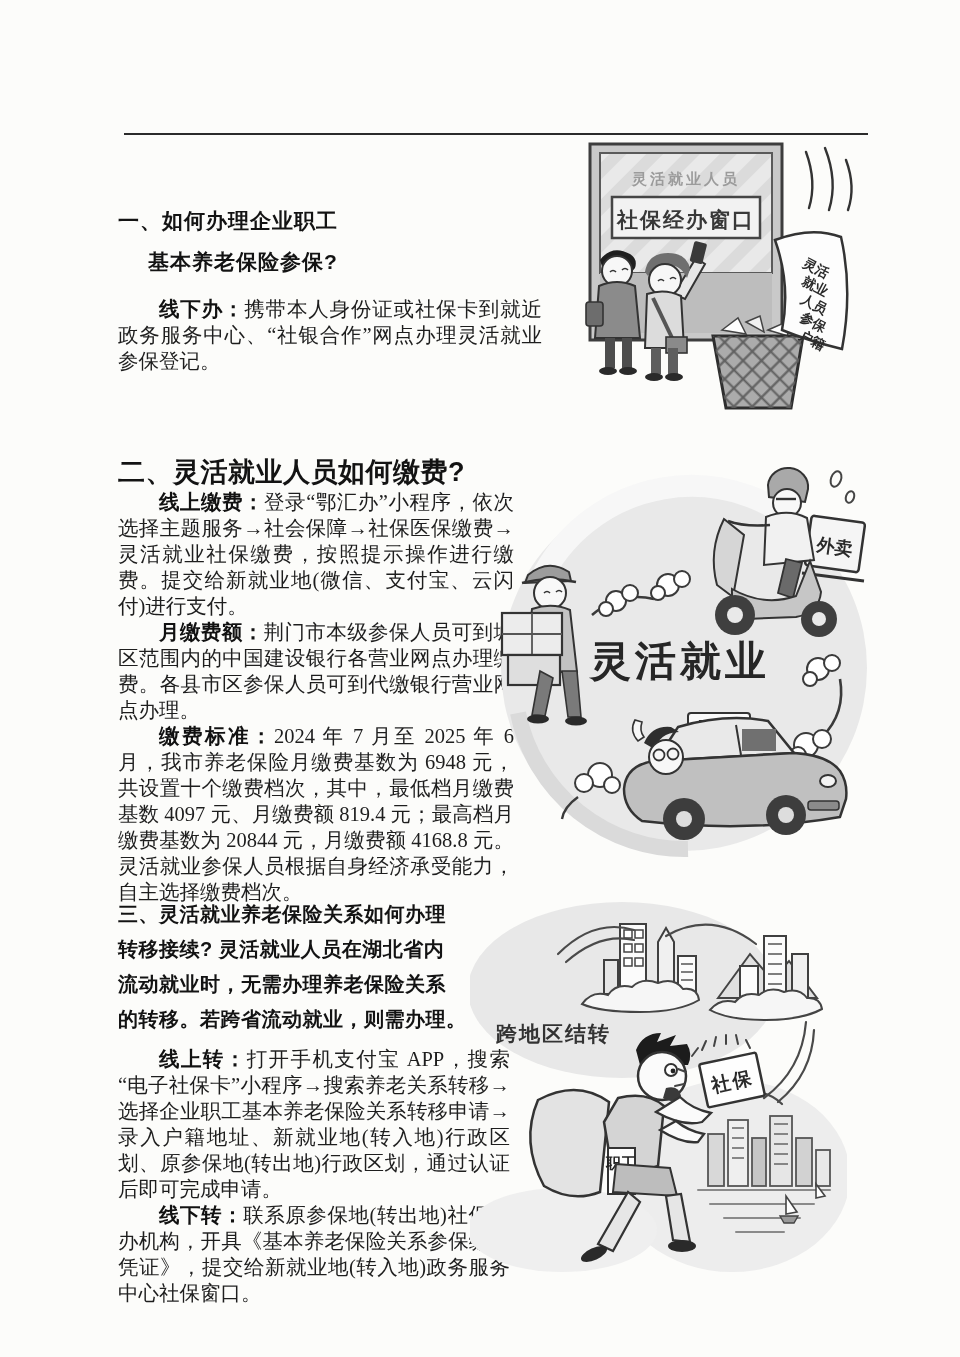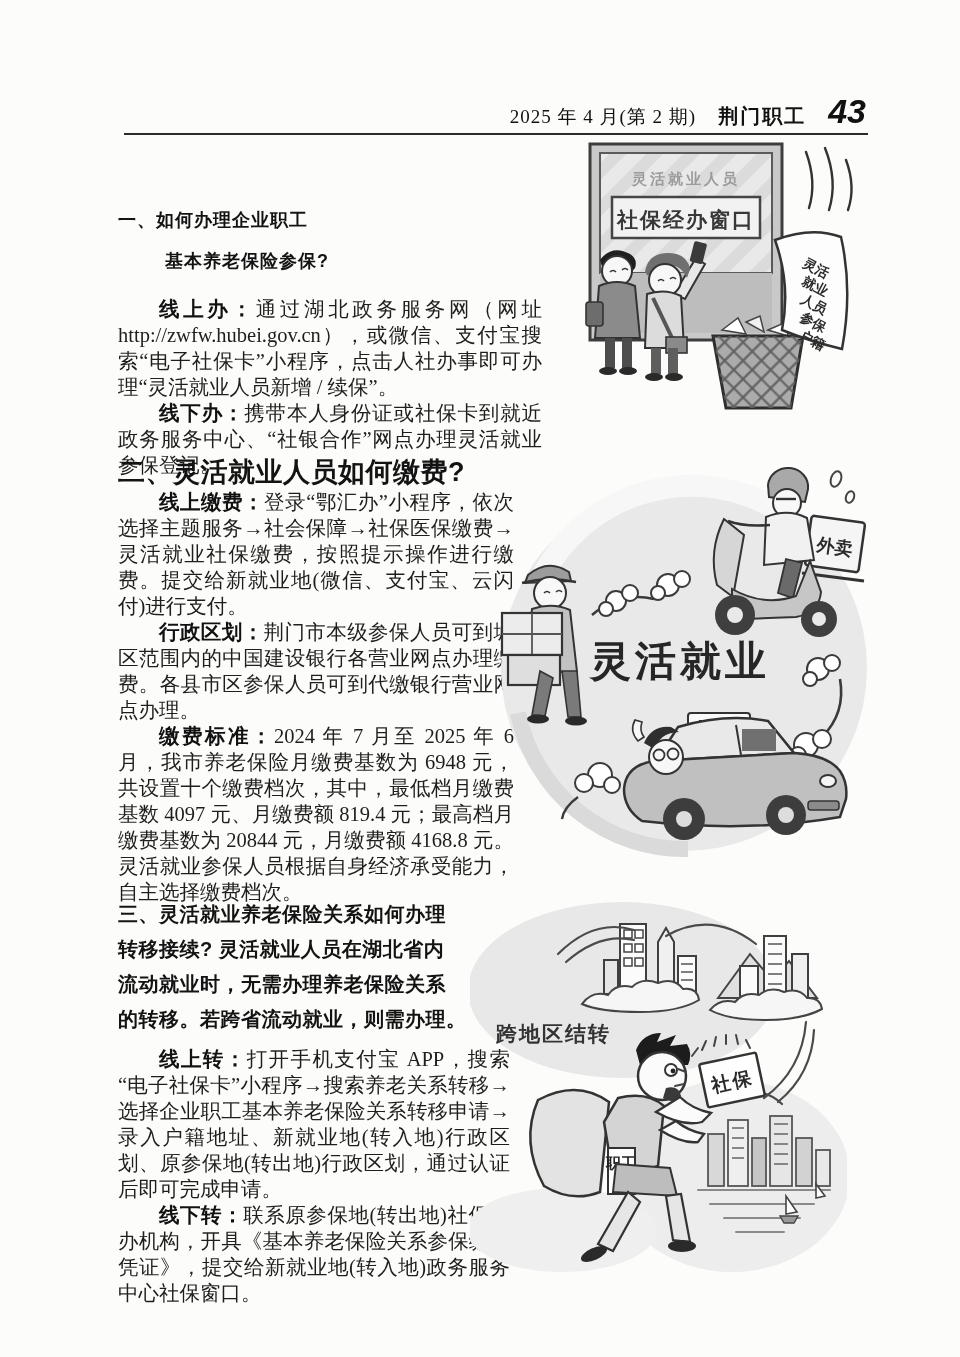--- a/index.html
+++ b/index.html
@@ -26,22 +26,22 @@
   
   .sec{position:absolute;}
   .sec h2{
     font-family:"Liberation Sans",sans-serif;font-weight:700;color:#131313;
     margin:0;
   }
   .sec p{margin:0;text-indent:2em;text-align:justify;font-size:20.5px;line-height:26px;color:#1e1e1e;}
   .lbl{font-family:"Liberation Sans",sans-serif;font-weight:700;color:#111;}
 
   #sec1{left:118px;top:200px;width:424px;}
-  #sec1 h2{font-size:18px;line-height:41px;letter-spacing:1px;margin-bottom:14px;}
-  #sec1 h2 .l2{display:block;margin-left:47px;}
+  #sec1 h2{font-size:21px;line-height:41px;letter-spacing:1px;margin-bottom:14px;}
+  #sec1 h2 .l2{display:block;margin-left:30px;}
 
   #sec2{left:118px;top:456px;width:396px;}
   #sec2 h2{font-size:27px;line-height:33px;letter-spacing:0.5px;white-space:nowrap;}
 
   #sec3{left:118px;top:897px;width:392px;}
   #sec3 h2{font-size:20px;line-height:35px;letter-spacing:0.5px;margin-bottom:9px;}
   #sec3 h2 span{display:block;white-space:nowrap;}
 
   
   figure{margin:0;position:absolute;}
@@ -50,33 +50,27 @@
   #illus3{left:470px;top:898px;width:377px;height:378px;}
   svg{display:block;width:100%;height:100%;}
   .svgb{font-family:"Liberation Sans",sans-serif;font-weight:700;}
   .svgs{font-family:"Liberation Serif",serif;font-weight:700;}
 </style>
 </head>
 <body>
 
 <div class="page">
 
-  <div class="mast">
-    <span class="issue">2025 年 4 月(第 2 期)</span>
-    <span class="mag">荆门职工</span>
-    <span class="pnum">43</span>
-  </div>
   <div class="rule"></div>
 
   <section class="sec" id="sec1">
     <h2>
       <span class="l1">一、如何办理企业职工</span>
       <span class="l2">基本养老保险参保?</span>
     </h2>
-    <p><span class="lbl">线上办：</span><span>通过湖北政务服务网（网址 http://zwfw.hubei.gov.cn），或微信、支付宝搜索“电子社保卡”小程序，点击人社办事即可办理“灵活就业人员新增 / 续保”。</span></p>
     <p><span class="lbl">线下办：</span><span>携带本人身份证或社保卡到就近政务服务中心、“社银合作”网点办理灵活就业参保登记。</span></p>
   </section>
 
   <figure id="illus1">
     <svg viewBox="0 0 320 275">
       <defs>
         <pattern id="stripes" width="26" height="26" patternTransform="rotate(45)" patternUnits="userSpaceOnUse">
           <rect width="26" height="26" fill="#e9e9e9"></rect>
           <rect width="12" height="26" fill="#dbdbdb"></rect>
         </pattern>
@@ -141,21 +135,21 @@
         <path d="M256 12 q11 30 3 56"></path>
         <path d="M275 8 q13 33 4 62"></path>
         <path d="M296 20 q10 27 2 50"></path>
       </g>
     </svg>
   </figure>
 
   <section class="sec" id="sec2">
     <h2>二、灵活就业人员如何缴费?</h2>
     <p><span class="lbl">线上缴费：</span><span>登录“鄂汇办”小程序，依次选择主题服务→社会保障→社保医保缴费→灵活就业社保缴费，按照提示操作进行缴费。提交给新就业地(微信、支付宝、云闪付)进行支付。</span></p>
-    <p><span class="lbl">行政区划：</span><span>荆门市本级参保人员可到城区范围内的中国建设银行各营业网点办理缴费。各县市区参保人员可到代缴银行营业网点办理。</span></p>
+    <p><span class="lbl">月缴费额：</span><span>荆门市本级参保人员可到城区范围内的中国建设银行各营业网点办理缴费。各县市区参保人员可到代缴银行营业网点办理。</span></p>
     <p><span class="lbl">缴费标准：</span><span>2024 年 7 月至 2025 年 6 月，我市养老保险月缴费基数为 6948 元，共设置十个缴费档次，其中，最低档月缴费基数 4097 元、月缴费额 819.4 元；最高档月缴费基数为 20844 元，月缴费额 4168.8 元。灵活就业参保人员根据自身经济承受能力，自主选择缴费档次。</span></p>
   </section>
 
   <figure id="illus2">
     <svg viewBox="0 0 392 395">
       <g>
         <circle cx="196" cy="205" r="183" fill="#e9e9e9"></circle>
         <path d="M52 118 A 168 168 0 0 1 322 72" stroke="#f7f7f7" stroke-width="22" fill="none"></path>
         <path d="M30 250 A 170 170 0 0 0 200 386" stroke="#dadada" stroke-width="16" fill="none"></path>
       </g>

